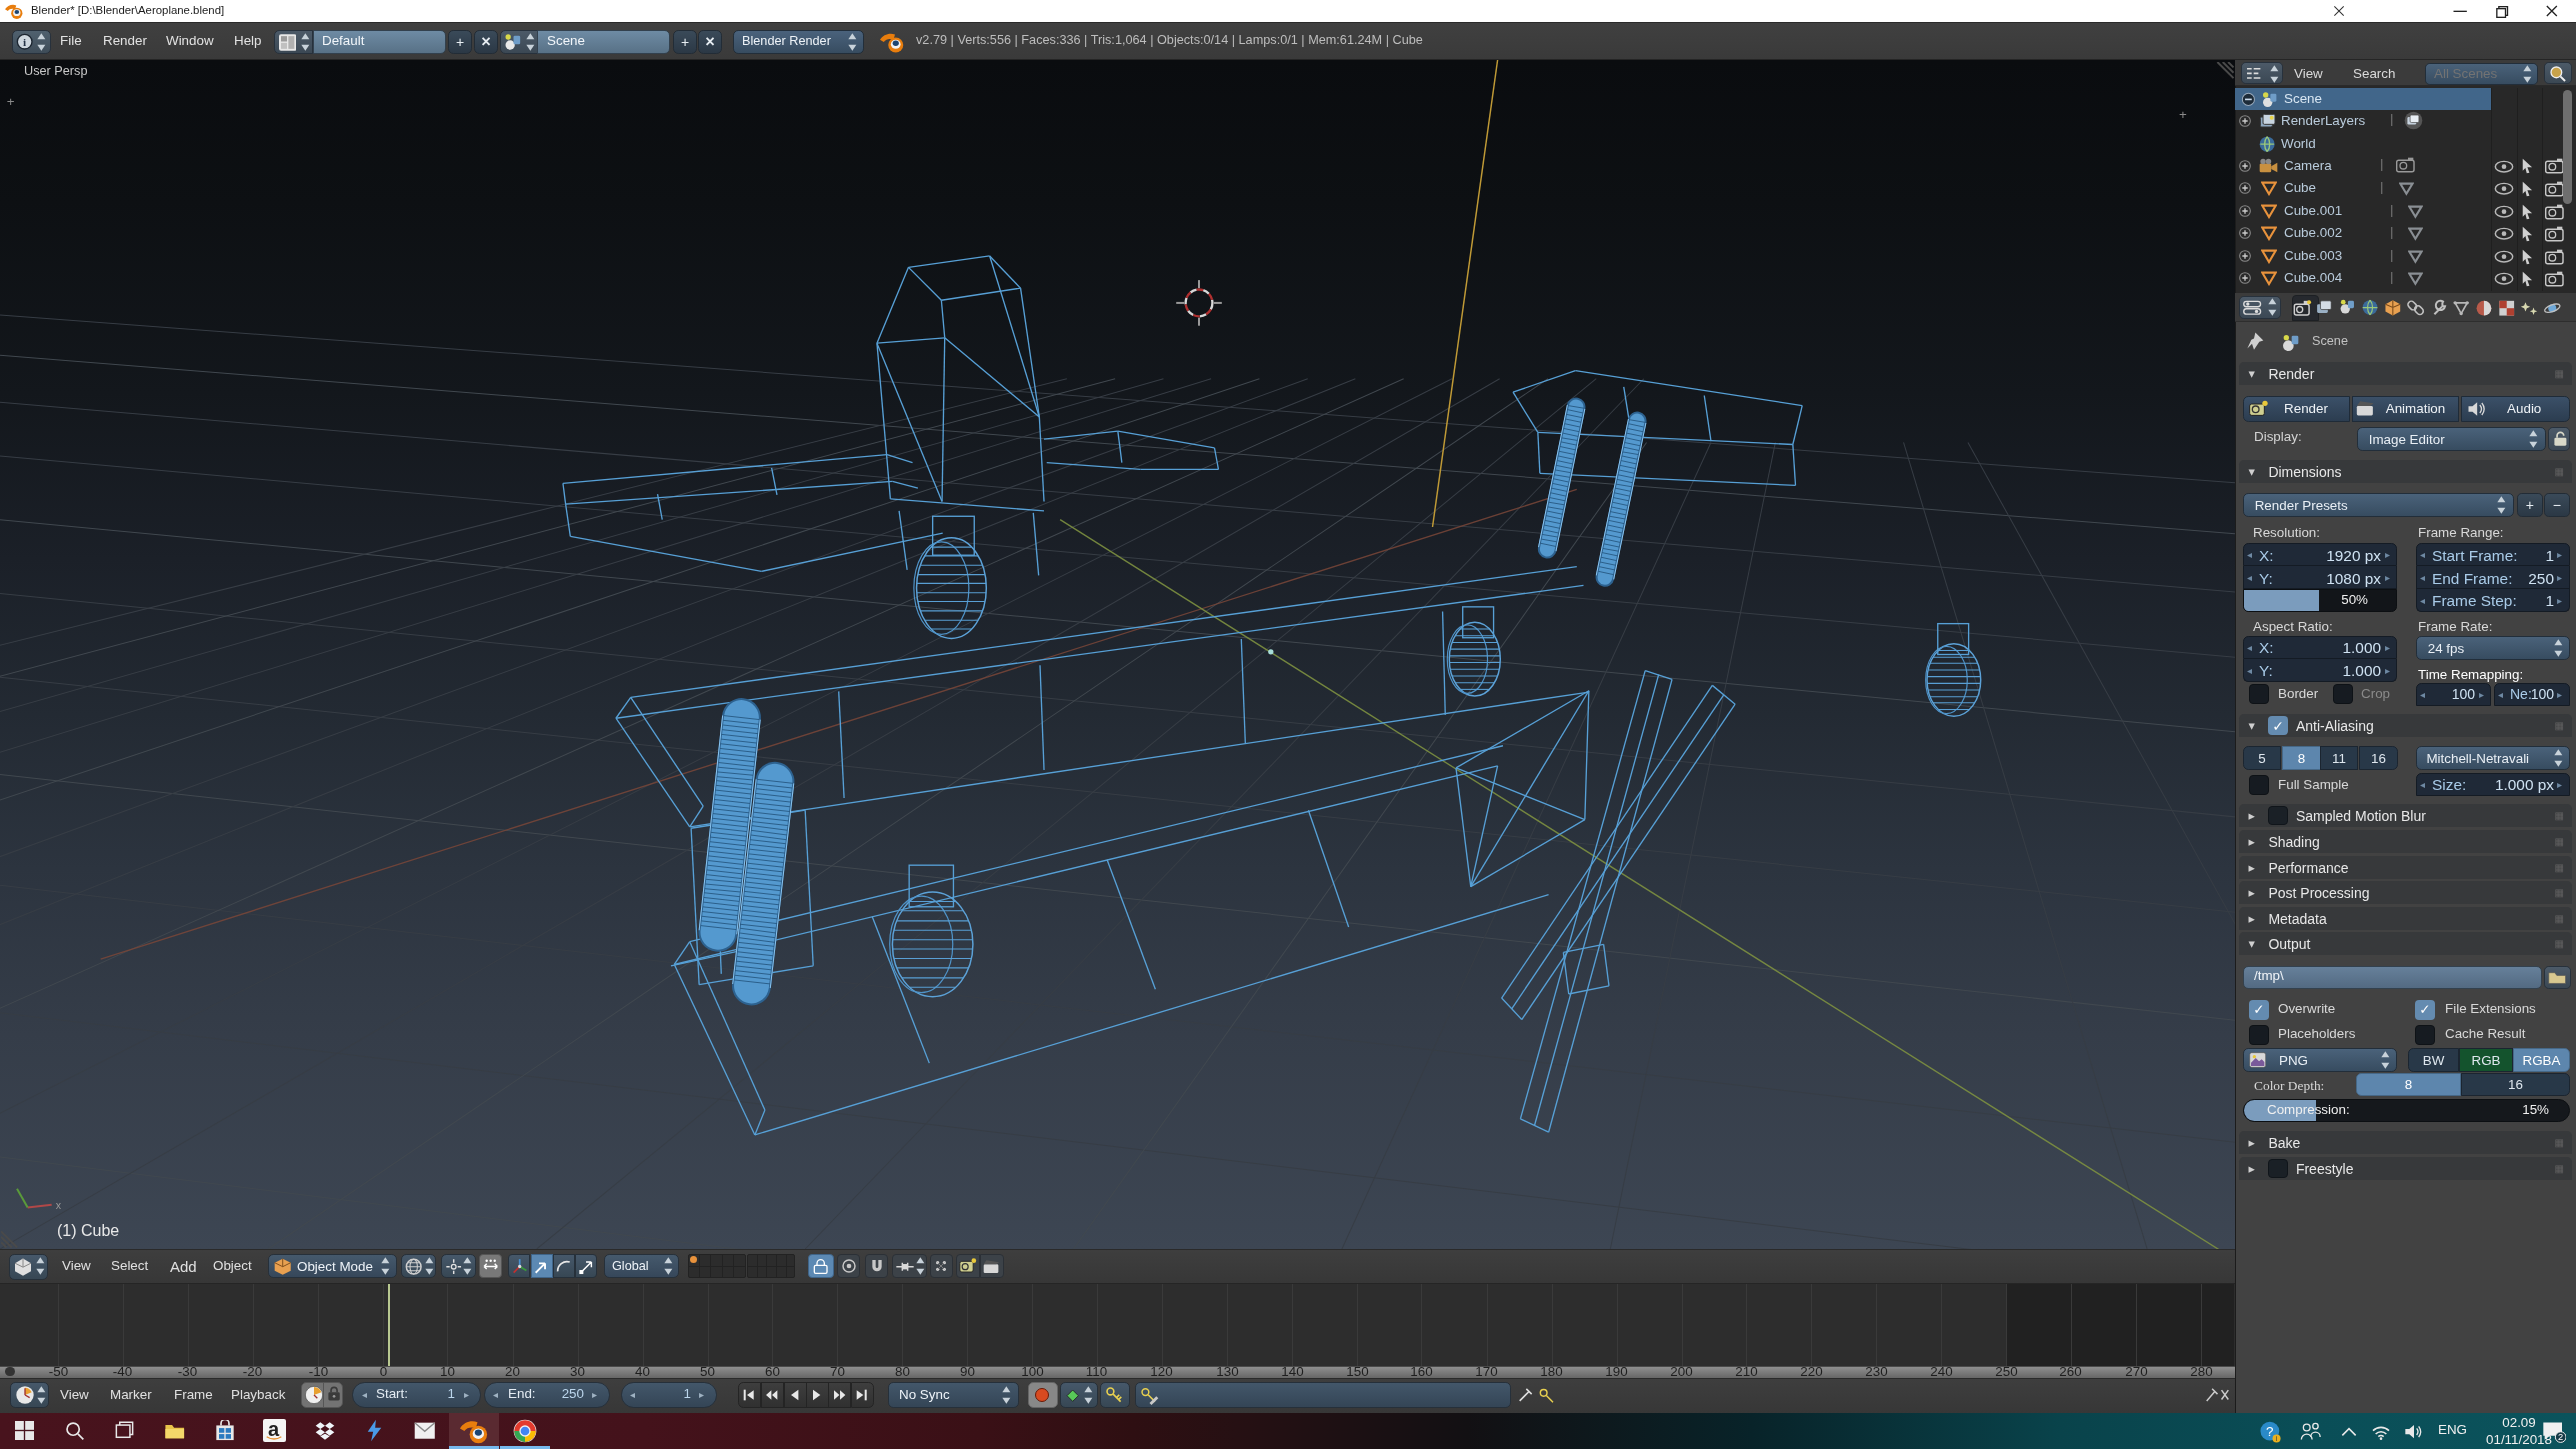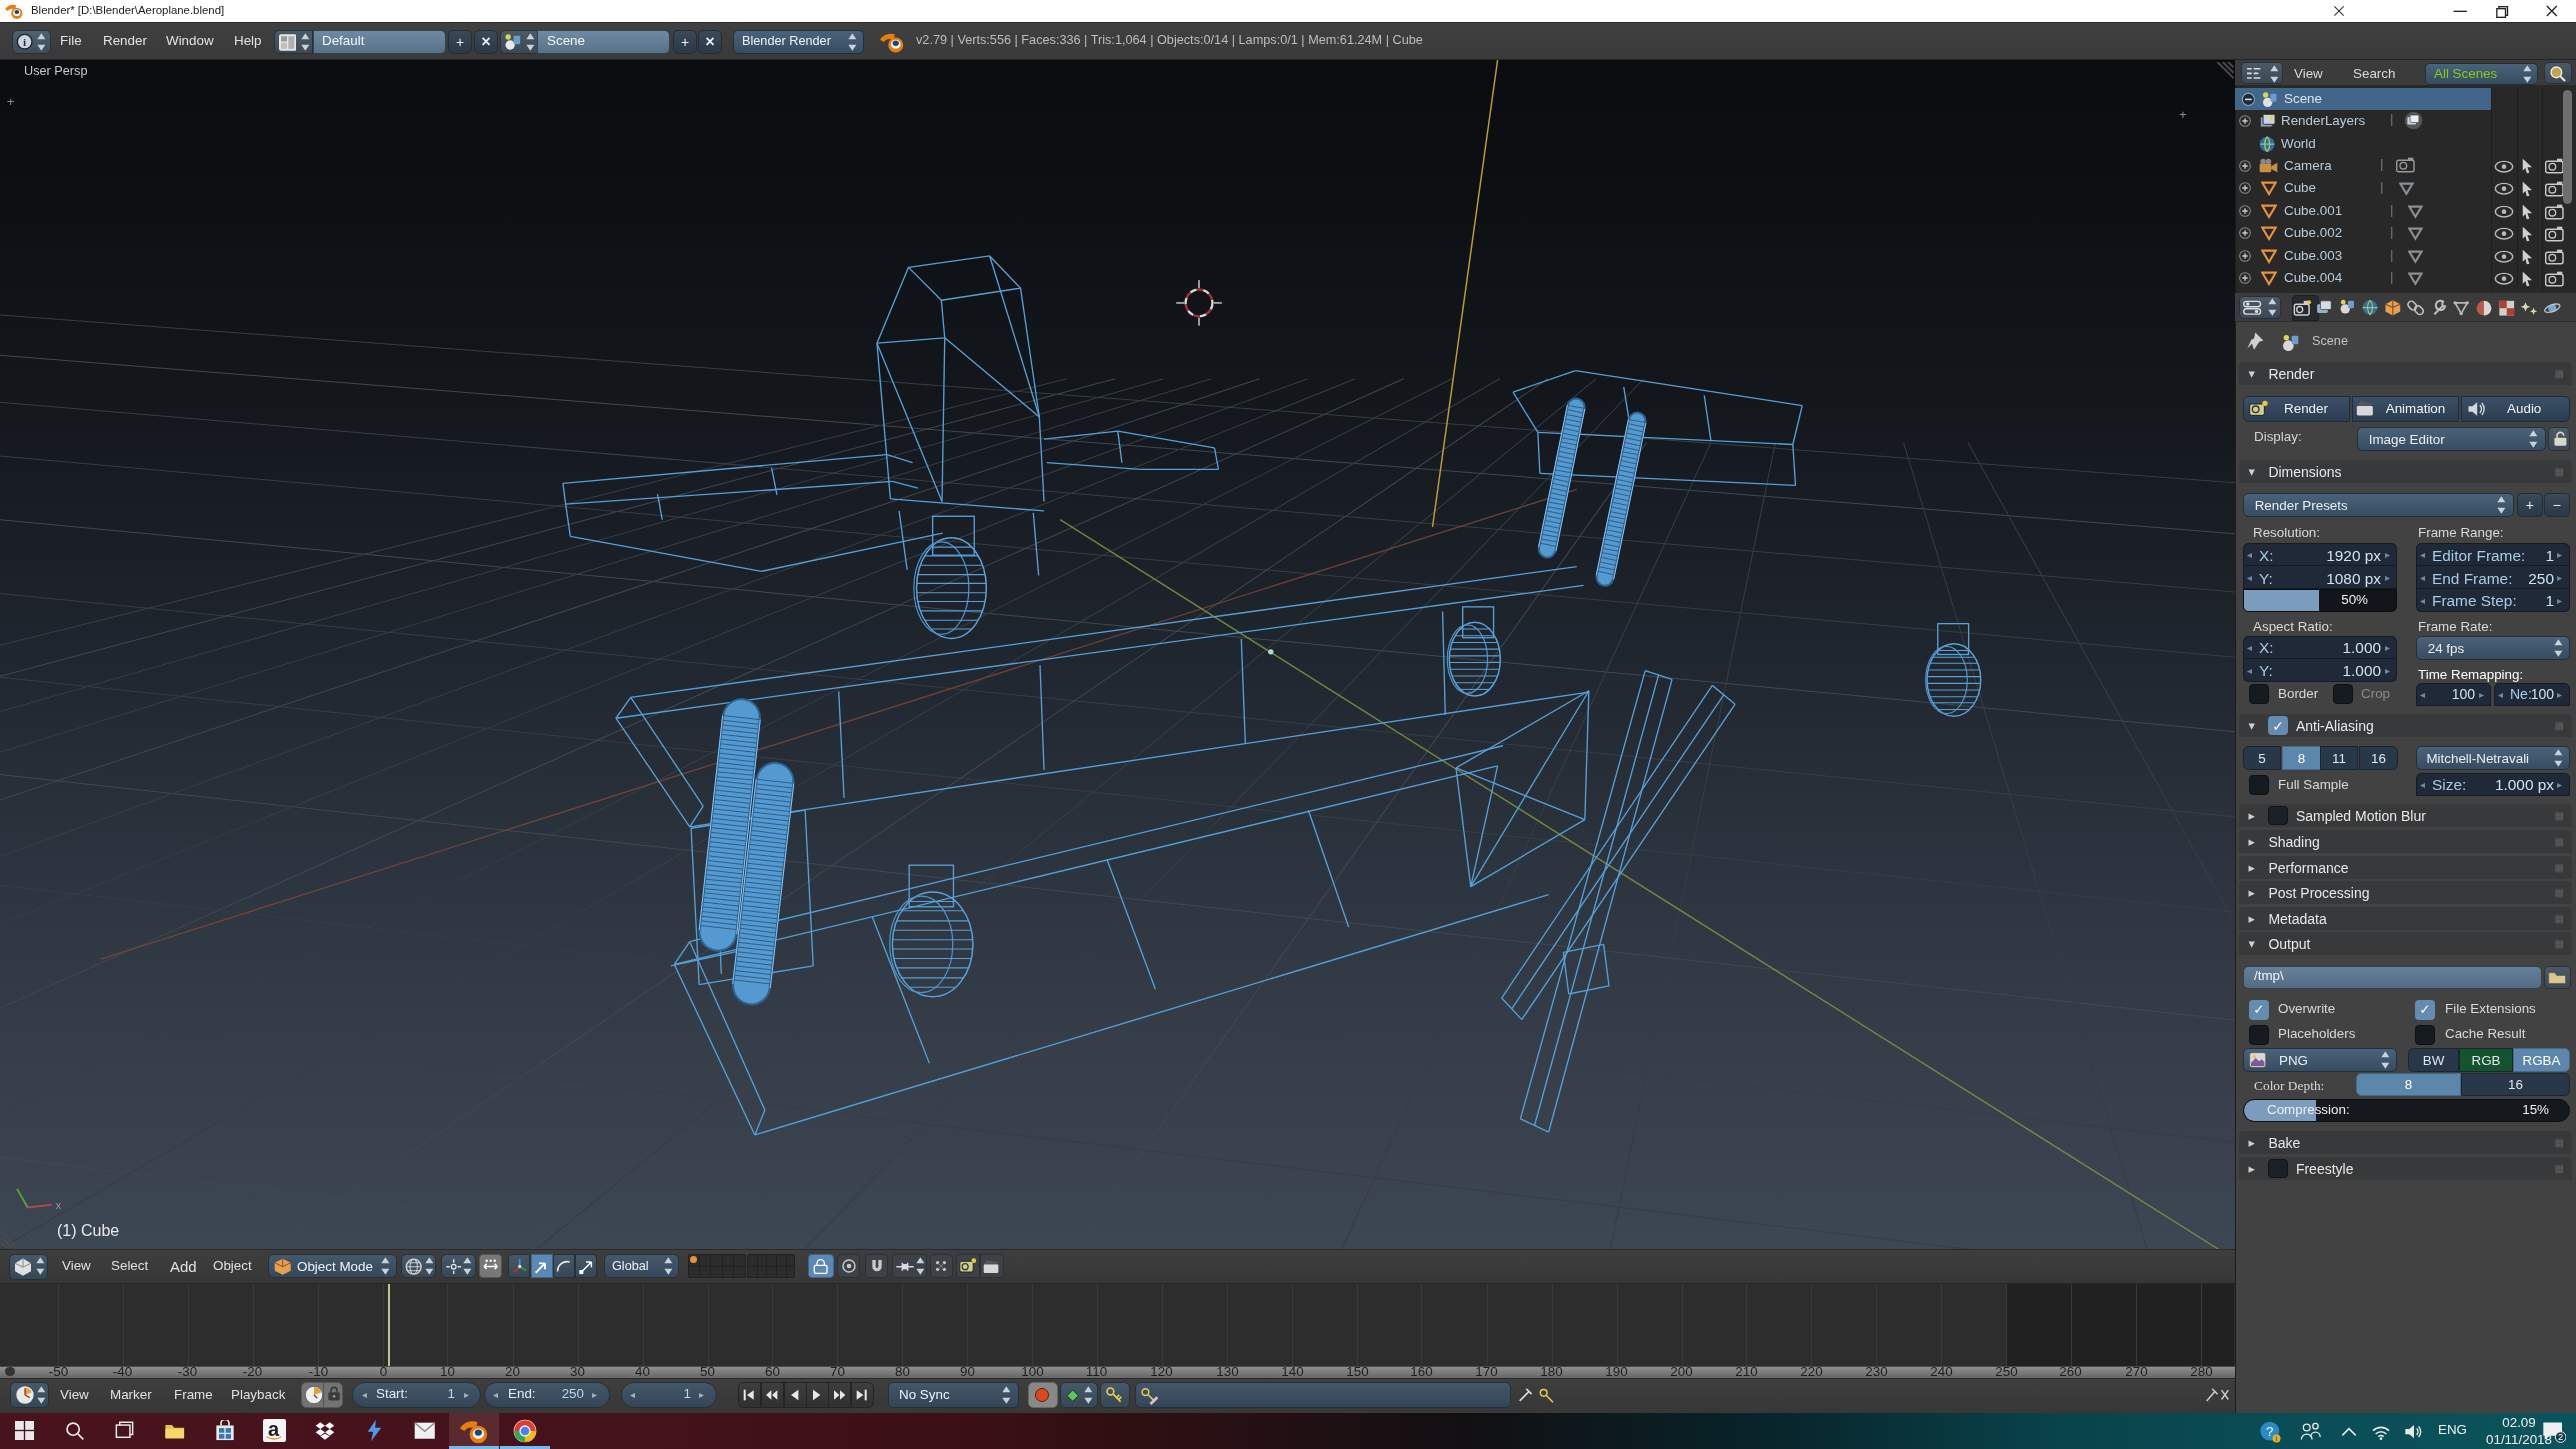--- a/index.html
+++ b/index.html
@@ -456,21 +456,21 @@
 <svg style="position:absolute;left:2245px;top:66px" width="17.4" height="15.4" viewBox="0 0 26 23">
     <path d="M3 4 H10 M3 11 H10 M3 18 H10 M13 4 H23 M13 11 H20 M13 18 H23" stroke="#ddd" stroke-width="2.4"></path>
   </svg>
 <svg style="position:absolute;left:2269px;top:64px" width="10.7" height="20" viewBox="0 0 16 30">
     <path d="M8 2 L14 11 L2 11 Z" fill="#c8d2da"></path>
     <path d="M8 28 L14 19 L2 19 Z" fill="#c8d2da"></path>
   </svg>
 <div style="position:absolute;left:2294px;top:66px;font-size:13.4px;color:#dadada;white-space:nowrap;">View</div>
 <div style="position:absolute;left:2353px;top:66px;font-size:13.4px;color:#dadada;white-space:nowrap;">Search</div>
 <div style="position:absolute;left:2425px;top:63px;width:113px;height:21.5px;background:linear-gradient(#4a627a,#374c60);border-radius:4.7px;border:0.7px solid #222e3a"></div>
-<div style="position:absolute;left:2434px;top:66px;font-size:13.4px;color:#84cc16;white-space:nowrap;">All Scenes</div>
+<div style="position:absolute;left:2434px;top:66px;font-size:13.4px;color:#737373;white-space:nowrap;">All Scenes</div>
 <svg style="position:absolute;left:2522px;top:64px" width="10.7" height="20" viewBox="0 0 16 30">
     <path d="M8 2 L14 11 L2 11 Z" fill="#c8d2da"></path>
     <path d="M8 28 L14 19 L2 19 Z" fill="#c8d2da"></path>
   </svg>
 <div style="position:absolute;left:2544px;top:62px;width:28px;height:22px;background:linear-gradient(#4c5a68,#3b4854);border-radius:4.7px;border:0.7px solid #27313c"></div>
 <svg style="position:absolute;left:2549px;top:65px" width="17.4" height="17.4" viewBox="0 0 26 26">
     <circle cx="11" cy="11" r="8" fill="#c8a24a" stroke="#eee" stroke-width="2"></circle>
     <line x1="17" y1="17" x2="24" y2="24" stroke="#eee" stroke-width="3"></line>
   </svg>
 <div style="position:absolute;left:2491px;top:88px;width:0.7px;height:203px;background:#1f1f1f"></div>
@@ -804,21 +804,21 @@
 <div style="position:absolute;left:2243px;top:566px;width:154px;height:23px;background:#1f2937;border-radius:0;border:0.7px solid #141b24;border-top-width:0"></div>
 <div style="position:absolute;left:2259px;top:570px;font-size:15.4px;color:#a9cbe8;white-space:nowrap;">Y:</div>
 <div style="position:absolute;left:2381px;top:570px;font-size:15.4px;color:#cfe2f2;white-space:nowrap;transform:translateX(-100%)">1080 px</div>
 <div style="position:absolute;left:2247px;top:572px;color:#6e89a3;font-size:10px">◂</div>
 <div style="position:absolute;left:2385px;top:572px;color:#6e89a3;font-size:10px">▸</div>
 <div style="position:absolute;left:2243px;top:589px;width:154px;height:23px;background:#121519;border-radius:0 0 5.4px 5.4px;border:0.7px solid #0c0f12;overflow:hidden">
     <div style="position:absolute;left:0;top:0;width:75px;height:100%;background:#7b9cbd"></div>
   </div>
 <div style="position:absolute;left:2368px;top:592px;font-size:13.4px;color:#f0f0f0;white-space:nowrap;transform:translateX(-100%)">50%</div>
 <div style="position:absolute;left:2416px;top:543px;width:154px;height:23px;background:#1f2937;border-radius:5.4px 5.4px 0 0;border:0.7px solid #141b24;border-top-width:0.7px"></div>
-<div style="position:absolute;left:2432px;top:547px;font-size:15.4px;color:#a9cbe8;white-space:nowrap;">Editor Frame:</div>
+<div style="position:absolute;left:2432px;top:547px;font-size:15.4px;color:#a9cbe8;white-space:nowrap;">Start Frame:</div>
 <div style="position:absolute;left:2554px;top:547px;font-size:15.4px;color:#cfe2f2;white-space:nowrap;transform:translateX(-100%)">1</div>
 <div style="position:absolute;left:2420px;top:549px;color:#6e89a3;font-size:10px">◂</div>
 <div style="position:absolute;left:2557px;top:549px;color:#6e89a3;font-size:10px">▸</div>
 <div style="position:absolute;left:2416px;top:566px;width:154px;height:23px;background:#1f2937;border-radius:0;border:0.7px solid #141b24;border-top-width:0"></div>
 <div style="position:absolute;left:2432px;top:570px;font-size:15.4px;color:#a9cbe8;white-space:nowrap;">End Frame:</div>
 <div style="position:absolute;left:2554px;top:570px;font-size:15.4px;color:#cfe2f2;white-space:nowrap;transform:translateX(-100%)">250</div>
 <div style="position:absolute;left:2420px;top:572px;color:#6e89a3;font-size:10px">◂</div>
 <div style="position:absolute;left:2557px;top:572px;color:#6e89a3;font-size:10px">▸</div>
 <div style="position:absolute;left:2416px;top:589px;width:154px;height:23px;background:#1f2937;border-radius:0 0 5.4px 5.4px;border:0.7px solid #141b24;border-top-width:0"></div>
 <div style="position:absolute;left:2432px;top:592px;font-size:15.4px;color:#a9cbe8;white-space:nowrap;">Frame Step:</div>

